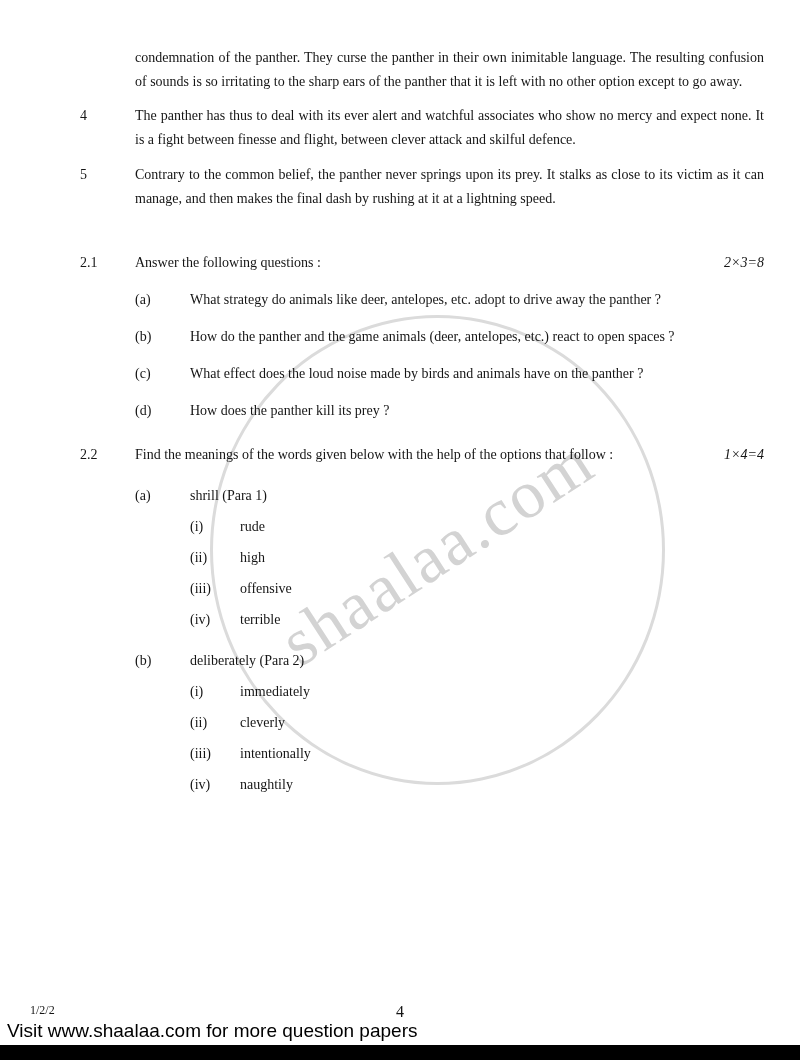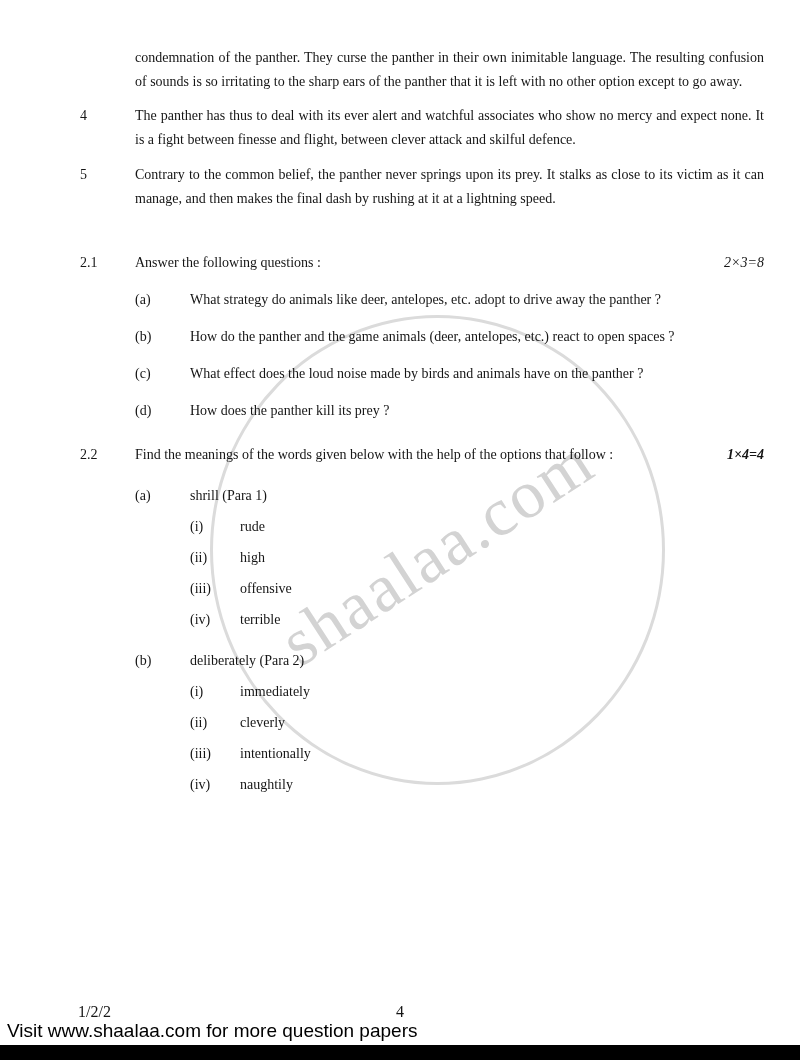--- a/index.html
+++ b/index.html
@@ -48,37 +48,37 @@
   .num  { flex: 0 0 55px; }
   .txt  { flex: 1; text-align: justify; position: relative; }
 
   .mt-p4  { margin-top: 10px; }
   .mt-p5  { margin-top: 11px; }
   .mt-q21 { margin-top: 40px; justify-content: flex-end; }
   .mt-q22 { margin-top: 20px; }
 
   .marks { font-style: italic; position: absolute; right: 0; }
   .marks-top    { top: 0; }
-  .marks-bottom { bottom: 0; font-weight: bold; }
+  .marks-bottom { bottom: 0; }
 
   .part { display: flex; margin-top: 13px; }
   .part .num { flex: 0 0 55px; }
   .slabel { flex: 0 0 55px; }
   .stext  { flex: 1; text-align: justify; }
   .sbody  { flex: 1; }
   .wordpart { margin-top: 17px; }
 
   .opt { display: flex; margin-top: 7px; }
   .olabel { flex: 0 0 50px; }
   .otext  { flex: 1; }
 
   
   .footer-left {
     position: absolute; left: 30px; top: 1003px;
-    font-size: 16px; z-index: 2; margin-left: 48px;
+    font-size: 12px; z-index: 2;
   }
   .footer-page {
     position: absolute; left: 0; top: 1003px; width: 800px;
     text-align: center; font-size: 16px; z-index: 2;
   }
   .bottom-banner {
     position: absolute; left: 7px; top: 1020px;
     font-size: 19px;
     font-family: "Liberation Sans", sans-serif;
     color: #000;

